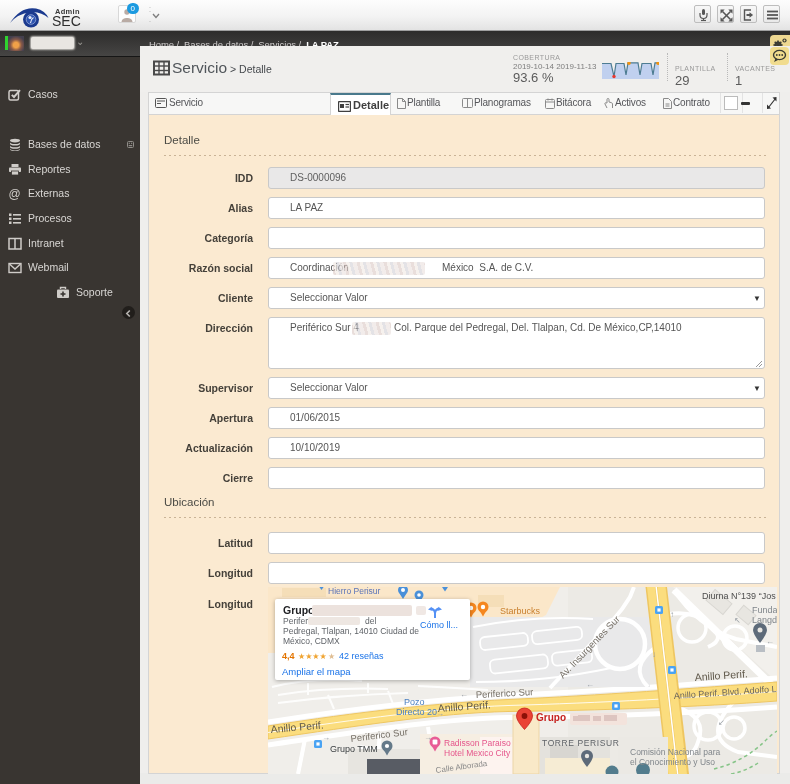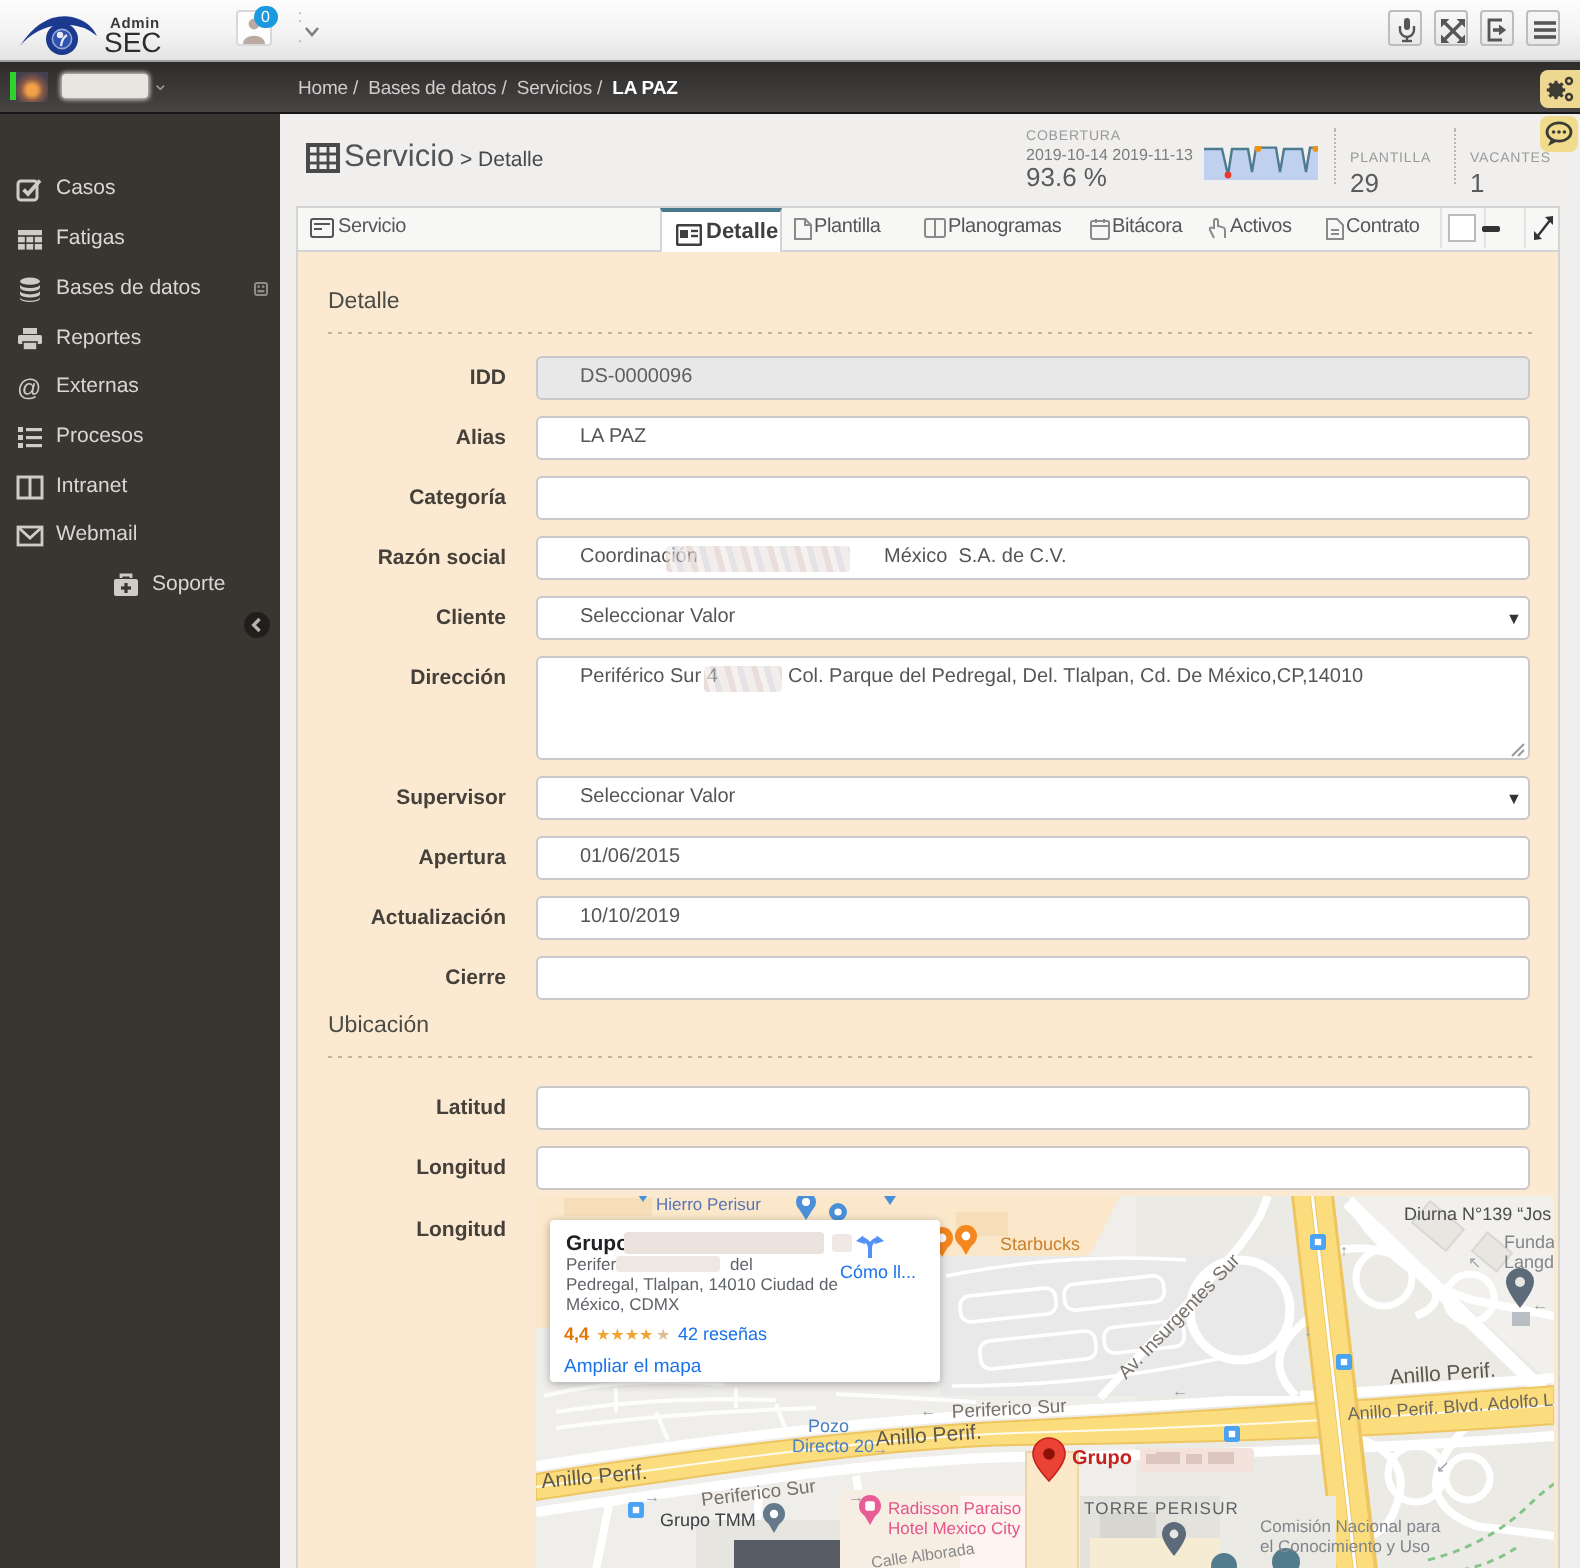--- a/index.html
+++ b/index.html
@@ -28,21 +28,21 @@
   #gearbtn { position:absolute; left:770px; top:4px; width:20px; height:19px; background:#eed891; border-radius:4px 0 0 4px; }
 
   
   #sidebar { position:absolute; left:0; top:57px; width:140px; height:727px; background:#393531; }
   .mitem { position:absolute; left:0; width:140px; height:25px; color:#d9d7d4; font-size:10.5px; line-height:25px; }
   .mitem .mtext { position:absolute; left:28px; top:0; }
   .mitem svg { position:absolute; left:8px; top:6px; }
   #collapsebtn { position:absolute; left:122px; top:249px; width:13px; height:13px; border-radius:50%; background:#211e1b; }
 
   
-  #content { position:absolute; left:140px; top:57px; width:650px; height:727px; background:#efeeec; }
+  #content { position:absolute; left:140px; top:46px; width:650px; height:727px; background:#efeeec; }
 
   
   #chead { position:absolute; left:0; top:0; width:650px; height:46px; background:#f0efed; }
   #htitle { position:absolute; left:32px; top:13px; font-size:15.5px; color:#50555a; }
   #hsub { position:absolute; left:90px; top:17px; font-size:10.5px; color:#45494d; }
   .statlbl { font-size:7px; color:#9a9a9a; letter-spacing:0.4px; }
   .statval { font-size:13px; color:#5b5b5b; }
   .dotsep { position:absolute; top:7px; height:28px; border-left:1px dotted #b9b9b9; }
   #bubble { position:absolute; left:630px; top:1px; width:19px; height:18px; background:#f1dc8e; border-radius:4px; }
 
@@ -156,34 +156,20 @@
     <svg width="13" height="13" viewBox="0 0 13 13">
         <path d="M7.8 3.5 L4.8 6.5 L7.8 9.5" fill="none" stroke="#b7b4b0" stroke-width="1.6"></path>
       </svg>
   </div>
     <div class="mitem" style="top: 25.33px;">
       <svg width="14" height="13" viewBox="0 0 14 13">
         <rect x="1" y="2.5" width="9.5" height="9.5" rx="1.5" fill="none" stroke="#cfccc8" stroke-width="1.5"></rect>
         <path d="M3.8 6.8 L6 9 L12 2.2" fill="none" stroke="#cfccc8" stroke-width="1.9"></path>
       </svg>
       <span class="mtext">Casos</span>
-    </div>
-    <div class="mitem" style="top: 50.06px;">
-      <svg width="14" height="13" viewBox="0 0 14 13">
-        <g fill="#cfccc8">
-          <rect x="1" y="2" width="12" height="2.6"></rect>
-          <rect x="1" y="5.4" width="3.4" height="2.8"></rect>
-          <rect x="5.2" y="5.4" width="3.4" height="2.8"></rect>
-          <rect x="9.4" y="5.4" width="3.6" height="2.8"></rect>
-          <rect x="1" y="9" width="3.4" height="2.8"></rect>
-          <rect x="5.2" y="9" width="3.4" height="2.8"></rect>
-          <rect x="9.4" y="9" width="3.6" height="2.8"></rect>
-        </g>
-      </svg>
-      <span class="mtext">Fatigas</span>
     </div>
     <div class="mitem" style="top: 74.79px;">
       <svg width="14" height="13" viewBox="0 0 14 13">
         <g fill="#cfccc8">
           <ellipse cx="7" cy="2.6" rx="5" ry="1.8"></ellipse>
           <path d="M2 4.2 a5 1.8 0 0 0 10 0 v1.6 a5 1.8 0 0 1 -10 0 z"></path>
           <path d="M2 7.4 a5 1.8 0 0 0 10 0 v1.6 a5 1.8 0 0 1 -10 0 z"></path>
           <path d="M2 10.6 a5 1.8 0 0 0 10 0 v0.6 a5 1.8 0 0 1 -10 0 z"></path>
         </g>
       </svg>

